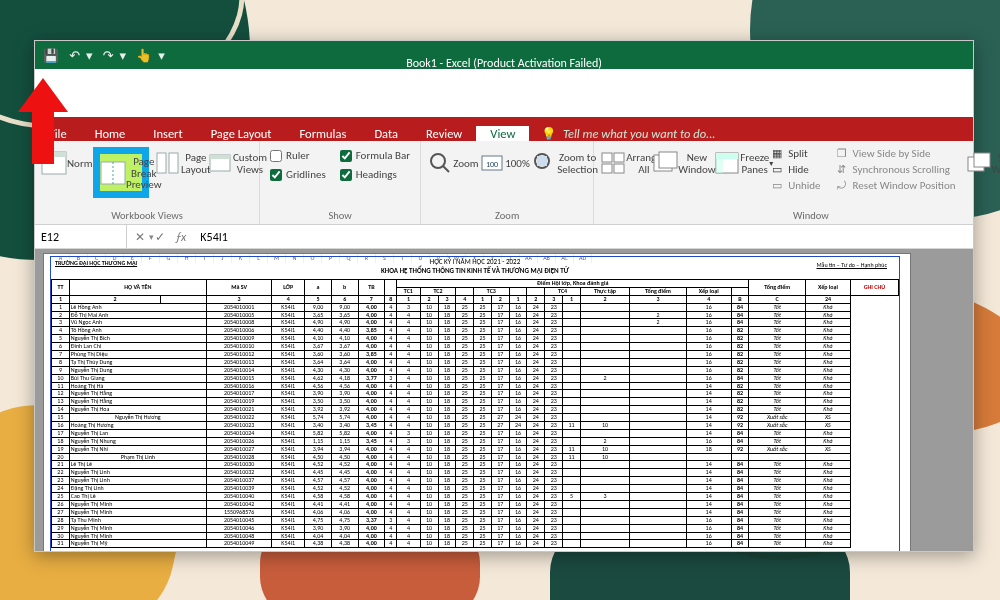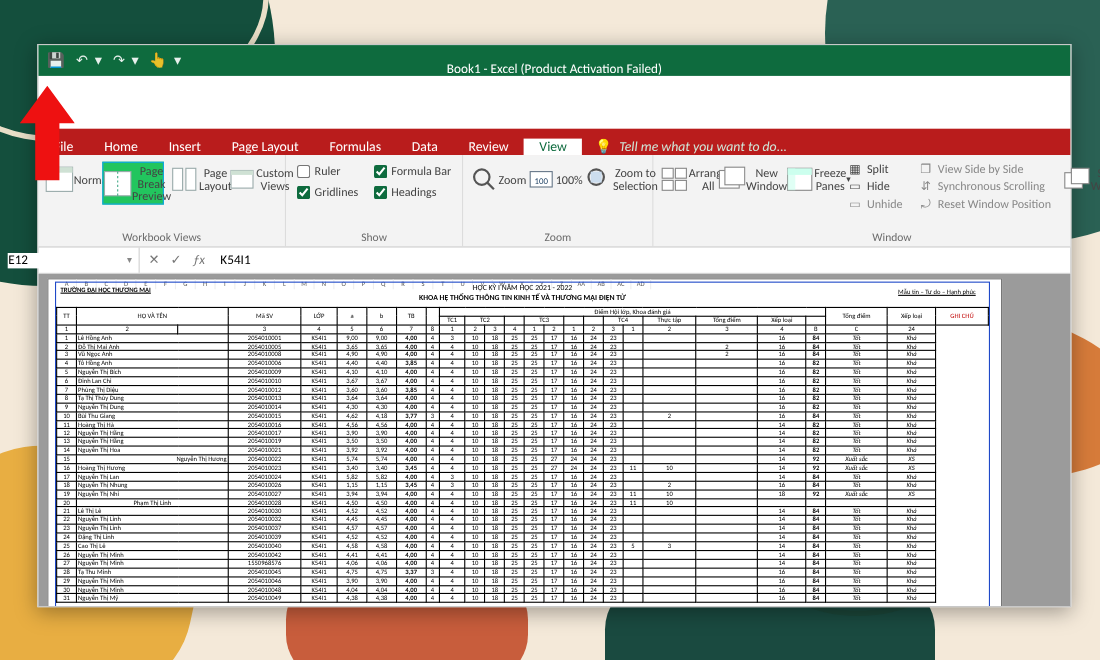--- a/index.html
+++ b/index.html
@@ -84,21 +84,21 @@
 .chk input { width:12px;height:12px; accent-color:#0e6b3e;}
 .mini { display:flex; align-items:center; gap:4px; font-size:11px; white-space:nowrap; cursor:pointer; color:#888;}
 .mini.en{color:#444;}
 .mini .ic{width:14px;height:12px;display:inline-flex;align-items:center;justify-content:center;}
 
 .formrow {
   height:24px; display:flex; align-items:stretch;
   border-bottom:1px solid #d6d6d6;
   font-size:12px; color:#333;
 }
-.namebox { width:92px; border-right:1px solid #d0d0d0; display:flex; align-items:center; padding:0 6px; justify-content:flex-end;gap:48px;}
+.namebox { width:92px; border-right:1px solid #d0d0d0; display:flex; align-items:center; padding:0 6px; justify-content:flex-start;gap:48px;}
 .namebox input { border:none; outline:none; width:60px; font-size:12px;}
 .fxbtns { display:flex; align-items:center; gap:2px; padding:0 4px; color:#777;}
 .fxbtns span{padding:0 4px; cursor:pointer;}
 .formula { flex:1; display:flex; align-items:center; padding:0 6px;}
 .formula input{ border:none; outline:none; width:100%; font-size:12px;}
 
 .sheet {
   position:relative; flex:1;
   background:#9b9b9b;
   overflow:hidden;
@@ -125,21 +125,21 @@
   margin-top:4px;
   font-size:6px;
 }
 table.grid th, table.grid td {
   border:1px solid #000;
   padding:0 1px;
   text-align:center;
   line-height:1.15;
   white-space:nowrap;
 }
-table.grid th { font-weight:normal; }
+table.grid th { font-weight:bold; }
 .ghi { color:#c00000; font-weight:bold;}
 .bluecol td:nth-child(25){ color:#1453c4;}
 
 .arrow {
   position:absolute; left:18px; top:78px;
   width:50px; height:86px;
   z-index:3;
 }
 </style>
 </head>
@@ -192,21 +192,21 @@
       <div class="group-body">
         <div class="bigbtn">
           <span class="ic">
               <svg width="26" height="24">
                 <rect x="1" y="1" width="24" height="22" fill="#fff" stroke="#9aa"></rect>
                 <rect x="1" y="1" width="24" height="5" fill="#cfe1d4"></rect>
               </svg>
             </span>
           <span>Normal</span>
         </div>
-        <div class="bigbtn w56" style="background:#22c55e;border:1px solid #0ea5e9;">
+        <div class="bigbtn w56" style="background:#bef264;border:7px solid #0ea5e9;">
           <span class="ic">
               <svg width="26" height="24">
                 <rect x="1" y="1" width="24" height="22" fill="#fff" stroke="#9aa"></rect>
                 <line x1="13" y1="1" x2="13" y2="23" stroke="#4a8" stroke-dasharray="2 2"></line>
               </svg>
             </span>
           <span>Page Break Preview</span>
         </div>
         <div class="bigbtn">
           <span class="ic">
@@ -835,21 +835,21 @@
                 <td></td>
                 <td></td>
                 <td></td>
                 <td>14</td>
                 <td><b>82</b></td>
                 <td><i>Tốt</i></td>
                 <td><i>Khá</i></td>
               </tr>
               <tr>
                 <td>15</td>
-                <td colspan="2" style="text-align:right">Nguyễn Thị Hương</td>
+                <td colspan="2" style="text-align:center">Nguyễn Thị Hương</td>
                 <td>2054010022</td>
                 <td>K54I1</td>
                 <td>5,74</td>
                 <td>5,74</td>
                 <td><b>4,00</b></td>
                 <td>4</td>
                 <td>4</td>
                 <td>10</td>
                 <td>18</td>
                 <td>25</td>

